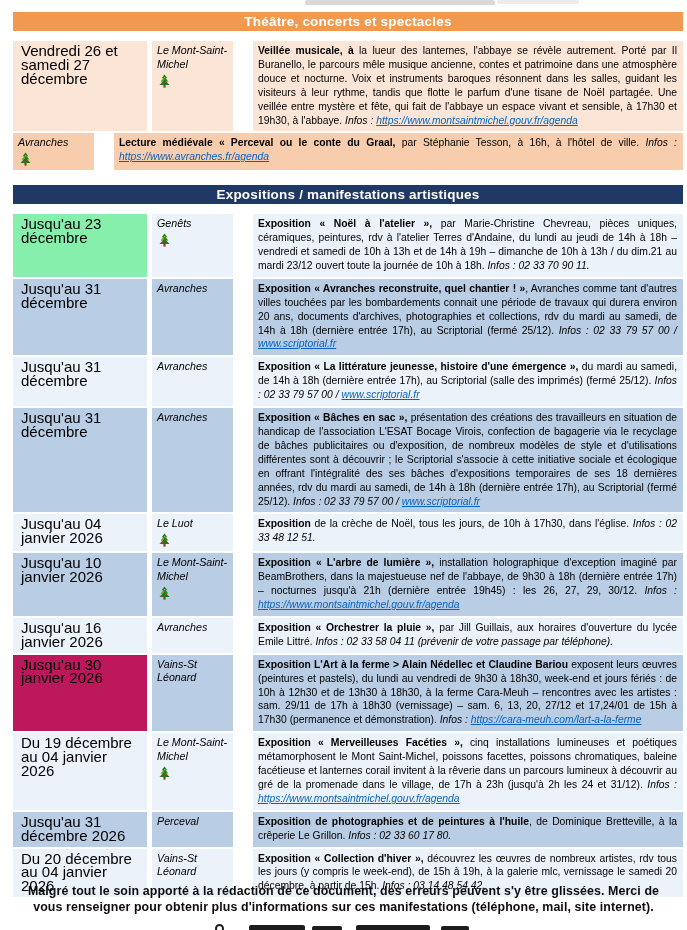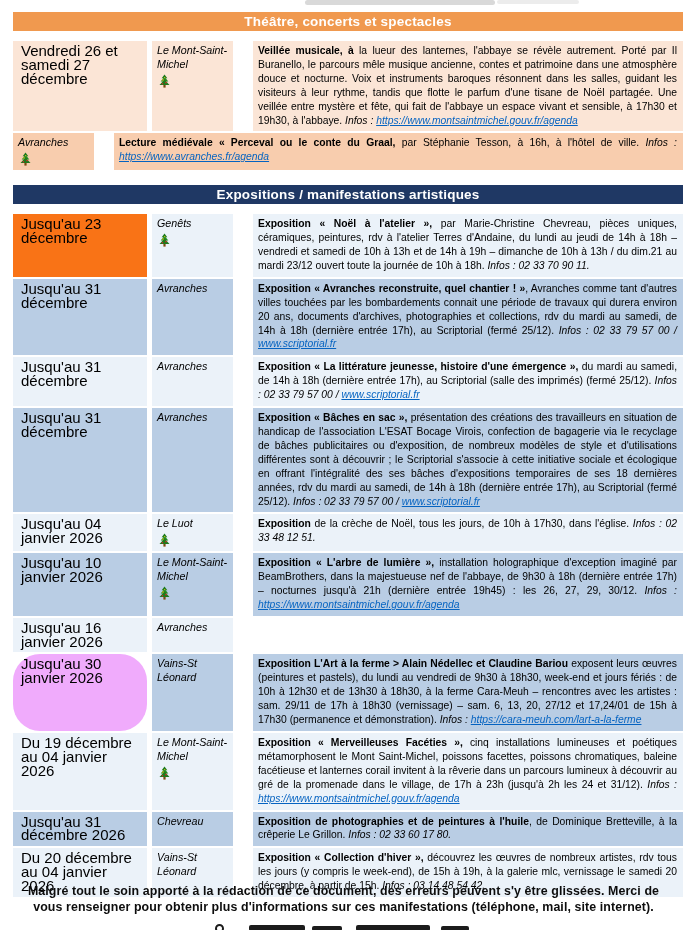--- a/index.html
+++ b/index.html
@@ -93,21 +93,21 @@
 </div>
     <div class="cell desc" style="background: rgb(248, 205, 174);"><span class="seg-b">Lecture médiévale « Perceval ou le conte du Graal, </span><span class="seg-n">par Stéphanie Tesson, à 16h, à l'hôtel de ville. </span><span class="seg-i">Infos : </span><a class="seg-l" style="color: rgb(5, 99, 193);">https://www.avranches.fr/agenda</a></div>
   </div>
 </div>
   </section>
 
   <section class="evt-section">
     <div class="sec-header" style="background: rgb(31, 56, 100);">Expositions / manifestations artistiques</div>
     <div class="rows">
   <div class="row">
-    <div class="cell date" style="background: #f97316;">Jusqu'au 23 décembre</div>
+    <div class="cell date" style="background: #86efac;">Jusqu'au 23 décembre</div>
     <div class="cell loc" style="background: rgb(235, 242, 249);">
       <span class="loc-text">Genêts</span>
     
   <svg class="tree" width="11" height="14" viewBox="0 0 11 14">
     <polygon points="5.5,0.5 8.3,4.2 2.7,4.2" fill="#1d7a1d"></polygon>
     <polygon points="5.5,2.8 9.3,7.4 1.7,7.4" fill="#228b22"></polygon>
     <polygon points="5.5,5.6 10.5,11 0.5,11" fill="#1d7a1d"></polygon>
     <rect x="4.4" y="11" width="2.2" height="2.6" fill="#7a4a12"></rect>
     <circle cx="4" cy="6" r="0.8" fill="#e8c419"></circle>
     <circle cx="7" cy="8.6" r="0.8" fill="#d42a2a"></circle>
@@ -178,24 +178,25 @@
   </svg>
 </div>
     <div class="cell desc" style="background: rgb(185, 205, 228);"><span class="seg-b">Exposition « L'arbre de lumière », </span><span class="seg-n">installation holographique d'exception imaginé par BeamBrothers, dans la majestueuse nef de l'abbaye, de 9h30 à 18h (dernière entrée 17h) – nocturnes jusqu'à 21h (dernière entrée 19h45) : les 26, 27, 29, 30/12. </span><span class="seg-i">Infos : </span><a class="seg-l" style="color: rgb(5, 99, 193);">https://www.montsaintmichel.gouv.fr/agenda</a></div>
   </div>
 
   <div class="row">
     <div class="cell date" style="background: rgb(235, 242, 249);">Jusqu'au 16 janvier 2026</div>
     <div class="cell loc" style="background: rgb(235, 242, 249);">
       <span class="loc-text">Avranches</span>
     </div>
-  </div>
-
-  <div class="row">
-    <div class="cell date" style="background: #f0abfc; border-radius: 27px;">Jusqu'au 30 janvier 2026</div>
+    <div class="cell desc" style="background: rgb(235, 242, 249);"><span class="seg-b">Exposition « Orchestrer la pluie », </span><span class="seg-n">par Jill Guillais, aux horaires d'ouverture du lycée Emile Littré. </span><span class="seg-i">Infos : 02 33 58 04 11 (prévenir de votre passage par téléphone).</span></div>
+  </div>
+
+  <div class="row">
+    <div class="cell date" style="background: #be185d;">Jusqu'au 30 janvier 2026</div>
     <div class="cell loc" style="background: rgb(185, 205, 228);">
       <span class="loc-text">Vains-St Léonard</span>
     </div>
     <div class="cell desc" style="background: rgb(185, 205, 228);"><span class="seg-b">Exposition L'Art à la ferme &gt; Alain Nédellec et Claudine Bariou </span><span class="seg-n">exposent leurs œuvres (peintures et pastels), du lundi au vendredi de 9h30 à 18h30, week-end et jours fériés : de 10h à 12h30 et de 13h30 à 18h30, à la ferme Cara-Meuh – rencontres avec les artistes : sam. 29/11 de 17h à 18h30 (vernissage) – sam. 6, 13, 20, 27/12 et 17,24/01 de 15h à 17h30 (permanence et démonstration). </span><span class="seg-i">Infos : </span><a class="seg-l" style="color: rgb(5, 99, 193);">https://cara-meuh.com/lart-a-la-ferme</a></div>
   </div>
 
   <div class="row">
     <div class="cell date" style="background: rgb(235, 242, 249);">Du 19 décembre au 04 janvier 2026</div>
     <div class="cell loc" style="background: rgb(235, 242, 249);">
       <span class="loc-text">Le Mont-Saint-Michel</span>
@@ -210,21 +211,21 @@
     <circle cx="3.4" cy="9.8" r="0.8" fill="#d42a2a"></circle>
     <circle cx="5.7" cy="3.6" r="0.7" fill="#e8c419"></circle>
   </svg>
 </div>
     <div class="cell desc" style="background: rgb(235, 242, 249);"><span class="seg-b">Exposition « Merveilleuses Facéties », </span><span class="seg-n">cinq installations lumineuses et poétiques métamorphosent le Mont Saint-Michel, poissons facettes, poissons chromatiques, baleine facétieuse et lanternes corail invitent à la rêverie dans un parcours lumineux à découvrir au gré de la promenade dans le village, de 17h à 23h (jusqu'à 2h les 24 et 31/12). </span><span class="seg-i">Infos : </span><a class="seg-l" style="color: rgb(5, 99, 193);">https://www.montsaintmichel.gouv.fr/agenda</a></div>
   </div>
 
   <div class="row">
     <div class="cell date" style="background: rgb(185, 205, 228);">Jusqu'au 31 décembre 2026</div>
     <div class="cell loc" style="background: rgb(185, 205, 228);">
-      <span class="loc-text">Chevreau</span>
+      <span class="loc-text">Perceval</span>
     </div>
     <div class="cell desc" style="background: rgb(185, 205, 228);"><span class="seg-b">Exposition de photographies et de peintures à l'huile</span><span class="seg-n">, de Dominique Bretteville, à la crêperie Le Grillon. </span><span class="seg-i">Infos : 02 33 60 17 80.</span></div>
   </div>
 
   <div class="row">
     <div class="cell date" style="background: rgb(235, 242, 249);">Du 20 décembre au 04 janvier 2026</div>
     <div class="cell loc" style="background: rgb(235, 242, 249);">
       <span class="loc-text">Vains-St Léonard</span>
     </div>
     <div class="cell desc" style="background: rgb(235, 242, 249);"><span class="seg-b">Exposition « Collection d'hiver », </span><span class="seg-n">découvrez les œuvres de nombreux artistes, rdv tous les jours (y compris le week-end), de 15h à 19h, à la galerie mlc, vernissage le samedi 20 décembre, à partir de 15h. </span><span class="seg-i">Infos : 03 14 48 54 42.</span></div>

